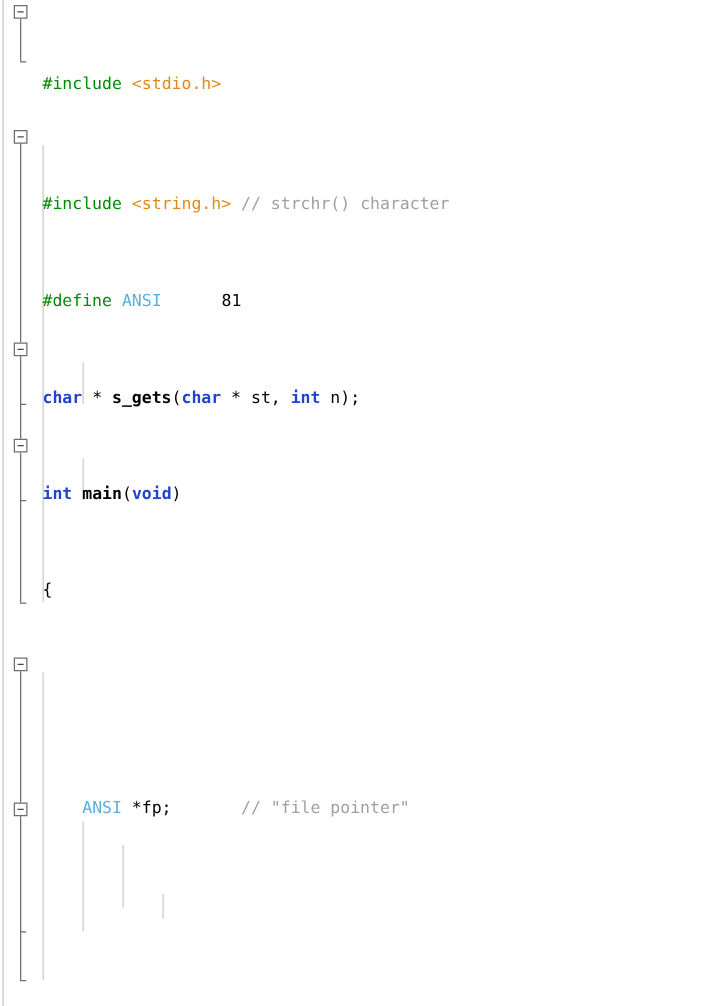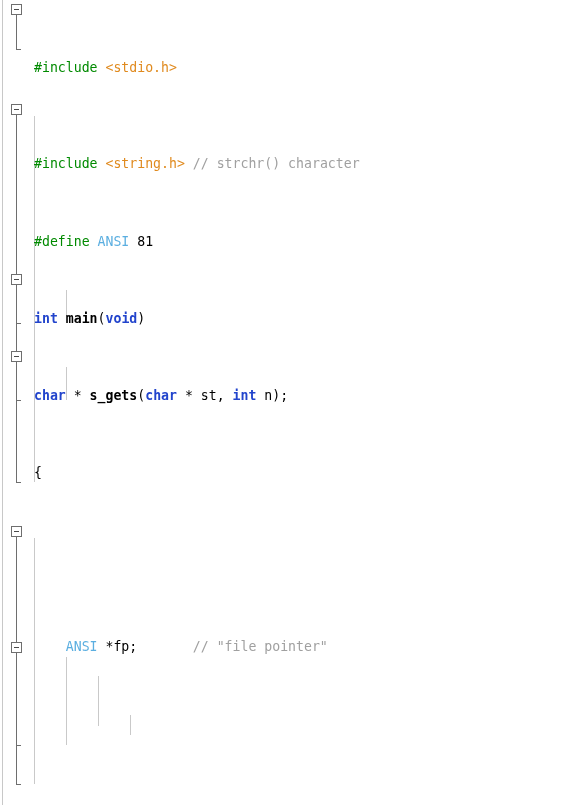--- a/index.html
+++ b/index.html
@@ -49,21 +49,21 @@
   .guides{position:absolute;left:28px;top:0;width:553px;height:805px;pointer-events:none;}
   .guide{position:absolute;width:1px;background:#c9c9c9;}
 
   
   .pp   {color:#008a00;}            
   .hdr  {color:#e08a1e;}            
   .kw   {color:#2244cc;font-weight:bold;}   
   .macro{color:#5aaee0;}
   .cmt  {color:#a0a0a0;}
   .fn   {font-weight:bold;color:#000000;}
-  .num  {color:#000000;}
+  .num  {color:#000000;margin-left:40px;}
 </style>
 </head>
 <body>
 
 <div id="editor">
 
   <div class="gutter">
     <div class="gutter-border"></div>
 
     <div class="fold-box" style="top:4px;"></div>
@@ -100,23 +100,23 @@
 
   <div class="code">
 
     <div class="line"><span class="pp">#include</span> <span class="hdr">&lt;stdio.h&gt;</span></div>
 
 
     <div class="line"><span class="pp">#include</span> <span class="hdr">&lt;string.h&gt;</span> <span class="cmt">// strchr() character</span></div>
 
     <div class="line"><span class="pp">#define</span> <span class="macro">ANSI</span> <span class="num">81</span></div>
 
+    <div class="line"><span class="kw">char</span> * <span class="fn">s_gets</span>(<span class="kw">char</span> * st, <span class="kw">int</span> n);</div>
+
     <div class="line"><span class="kw">int</span> <span class="fn">main</span>(<span class="kw">void</span>)</div>
-
-    <div class="line"><span class="kw">char</span> * <span class="fn">s_gets</span>(<span class="kw">char</span> * st, <span class="kw">int</span> n);</div>
 
     <div class="line">{</div>
 
     <div class="line"> </div>
 
 
     <div class="line">    <span class="macro">ANSI</span> *fp;       <span class="cmt">// "file pointer"</span></div>
 
     
 

